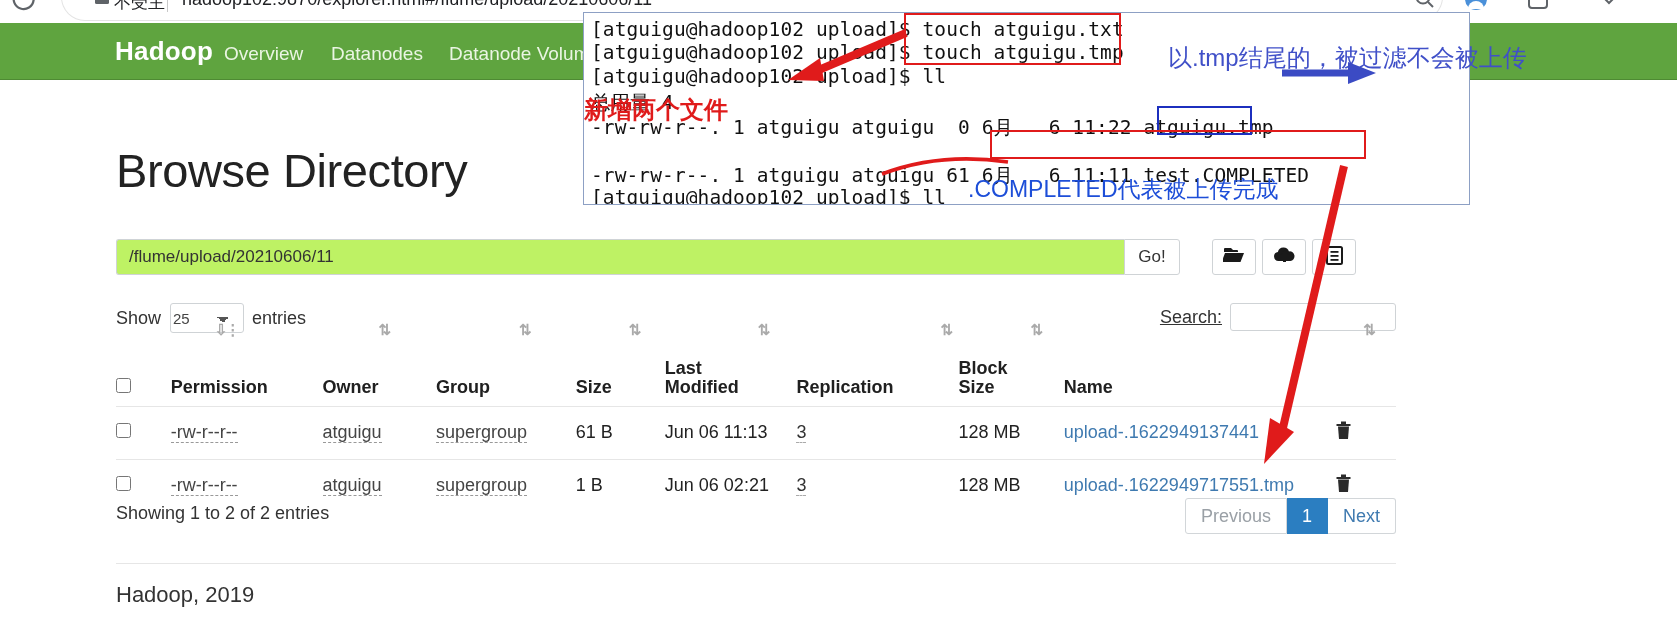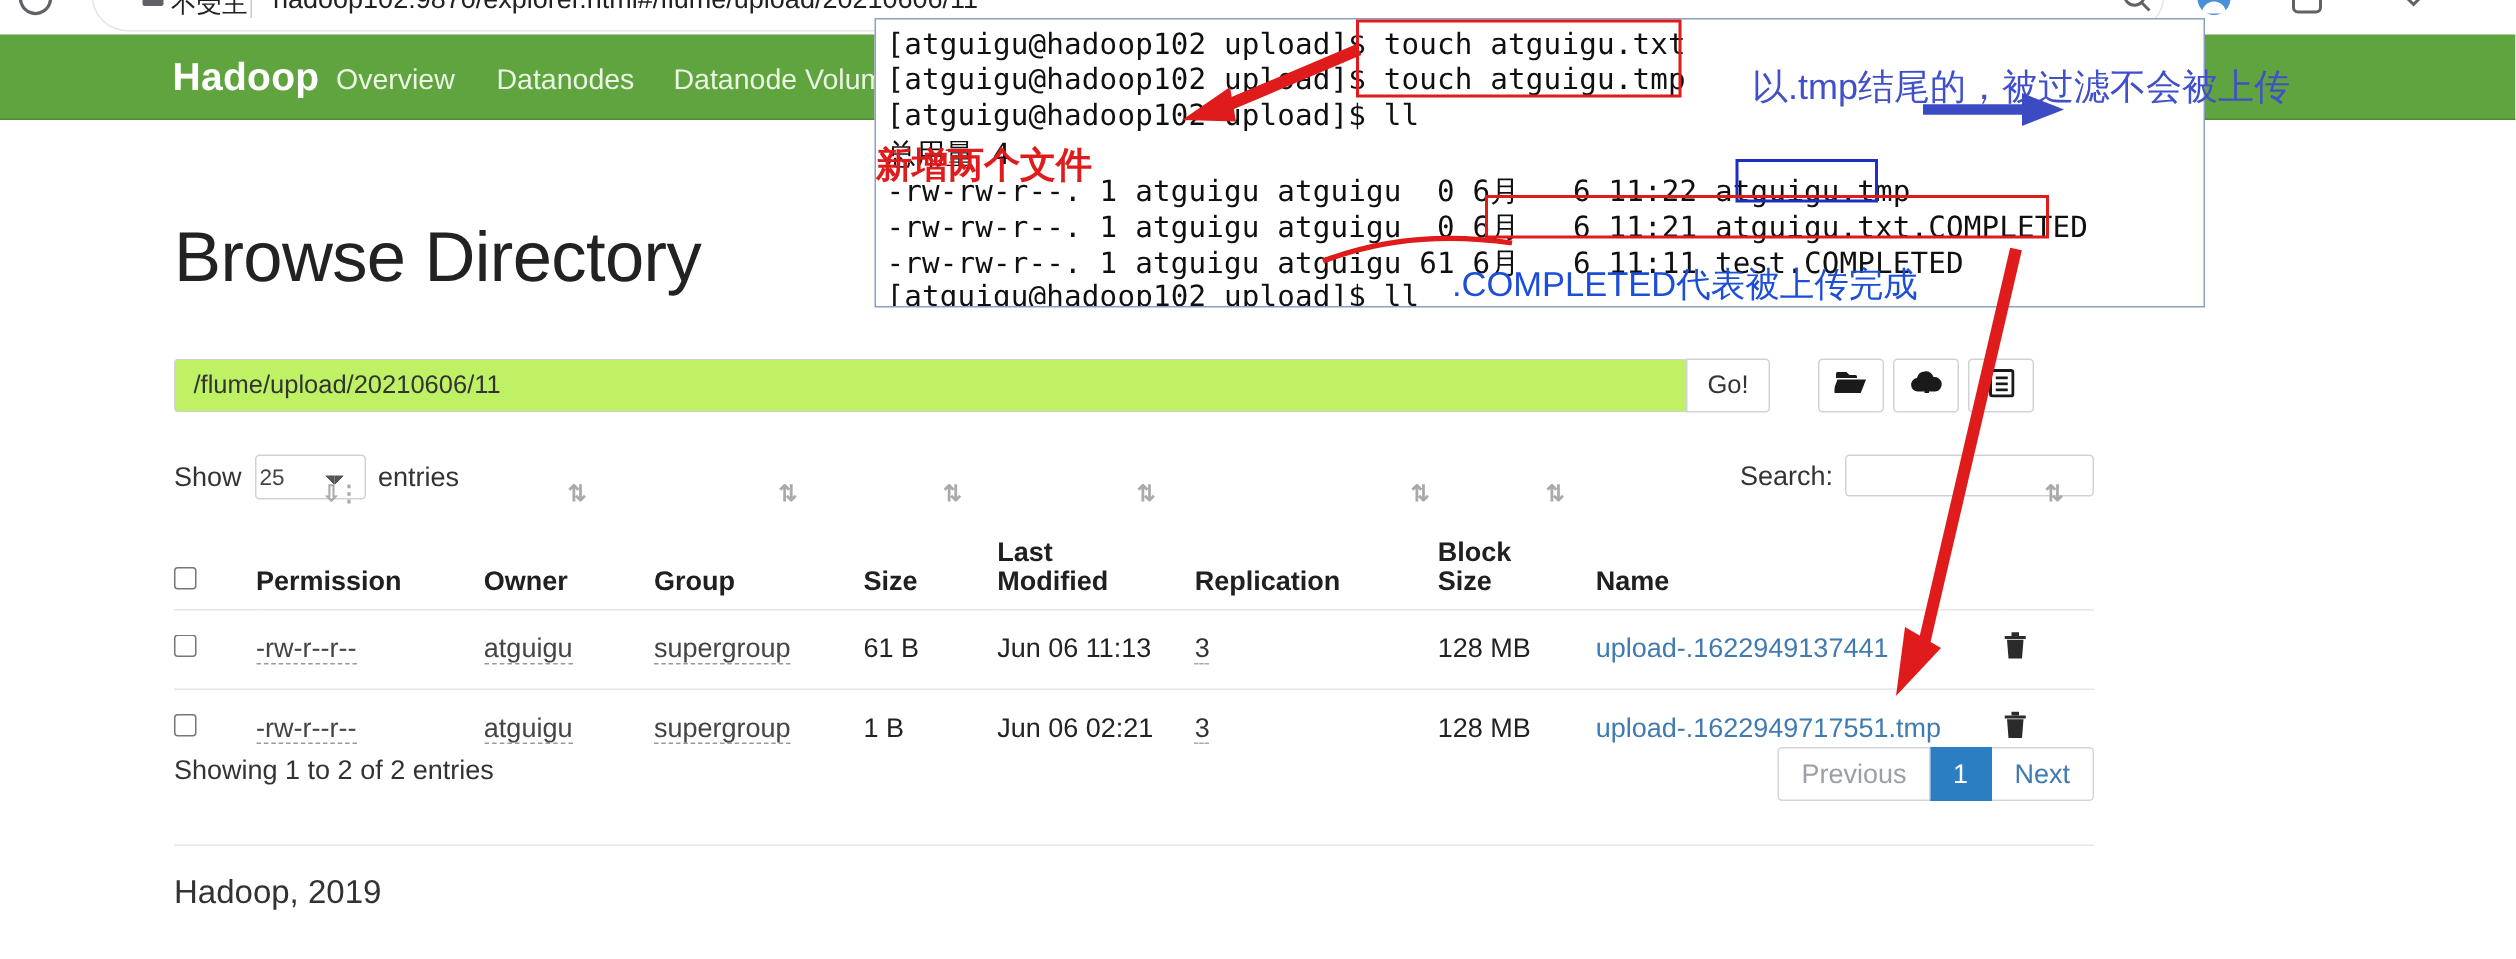--- a/index.html
+++ b/index.html
@@ -189,20 +189,21 @@
   #search-area {
     position: absolute;
     right: 281px; top: 303px;
     display: flex;
     align-items: center;
   }
   #search-label {
     font-size: 18px;
     color: #333333;
     margin-right: 8px;
+    text-decoration: underline;
   }
   #search-input {
     width: 166px; height: 28px;
     box-sizing: border-box;
     border: 1px solid #cfd3d6;
     border-radius: 3px;
     background: #ffffff;
     font-size: 15px;
     padding: 0 8px;
     outline: none;
@@ -627,21 +628,20 @@
 
 <div id="footer-hr"></div>
 <div id="footer-text">Hadoop, 2019</div>
 
 <div id="terminal">
   <div class="term-line" id="tl0">[atguigu@hadoop102 upload]$ touch atguigu.txt</div>
   <div class="term-line" id="tl1">[atguigu@hadoop102 upload]$ touch atguigu.tmp</div>
   <div class="term-line" id="tl2">[atguigu@hadoop102 upload]$ ll</div>
   <div class="term-line" id="tl3">总用量 4</div>
   <div class="term-line" id="tl4">-rw-rw-r--. 1 atguigu atguigu  0 6月   6 11:22 atguigu.tmp</div>
-  <div class="term-line" id="tl5">-rw-rw-r--. 1 atguigu atguigu  0 6月   6 11:21 atguigu.txt.COMPLETED</div>
   <div class="term-line" id="tl6">-rw-rw-r--. 1 atguigu atguigu 61 6月   6 11:11 test.COMPLETED</div>
   <div class="term-line" id="tl7">[atguigu@hadoop102 upload]$ ll</div>
 </div>
 
 <div id="red-box-touch"></div>
 <div id="blue-box-tmp"></div>
 <div id="red-box-completed"></div>
 
 <div class="anno" id="anno-blue-tmp">以.tmp结尾的，被过滤不会被上传</div>
 <div class="anno" id="anno-red-newfiles">新增两个文件</div>

